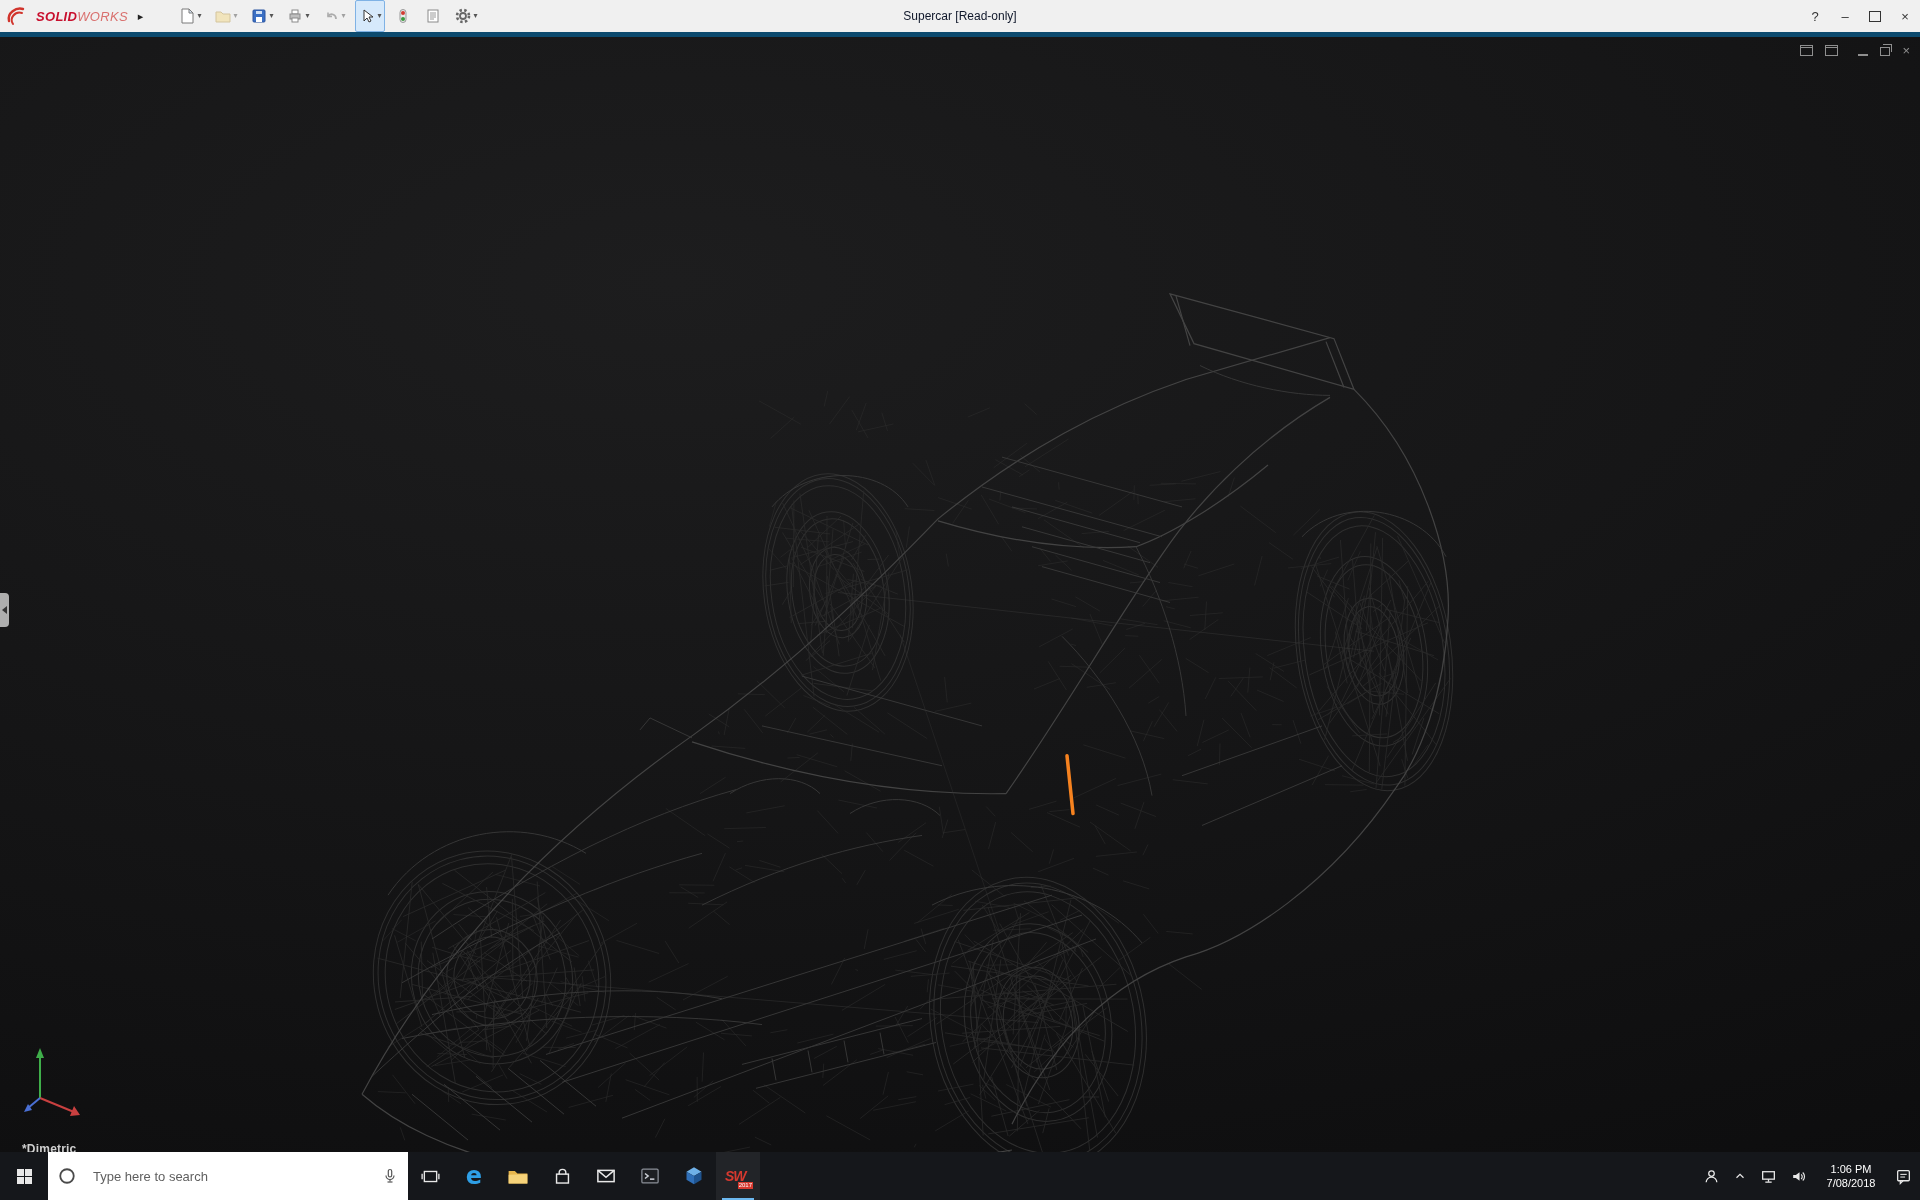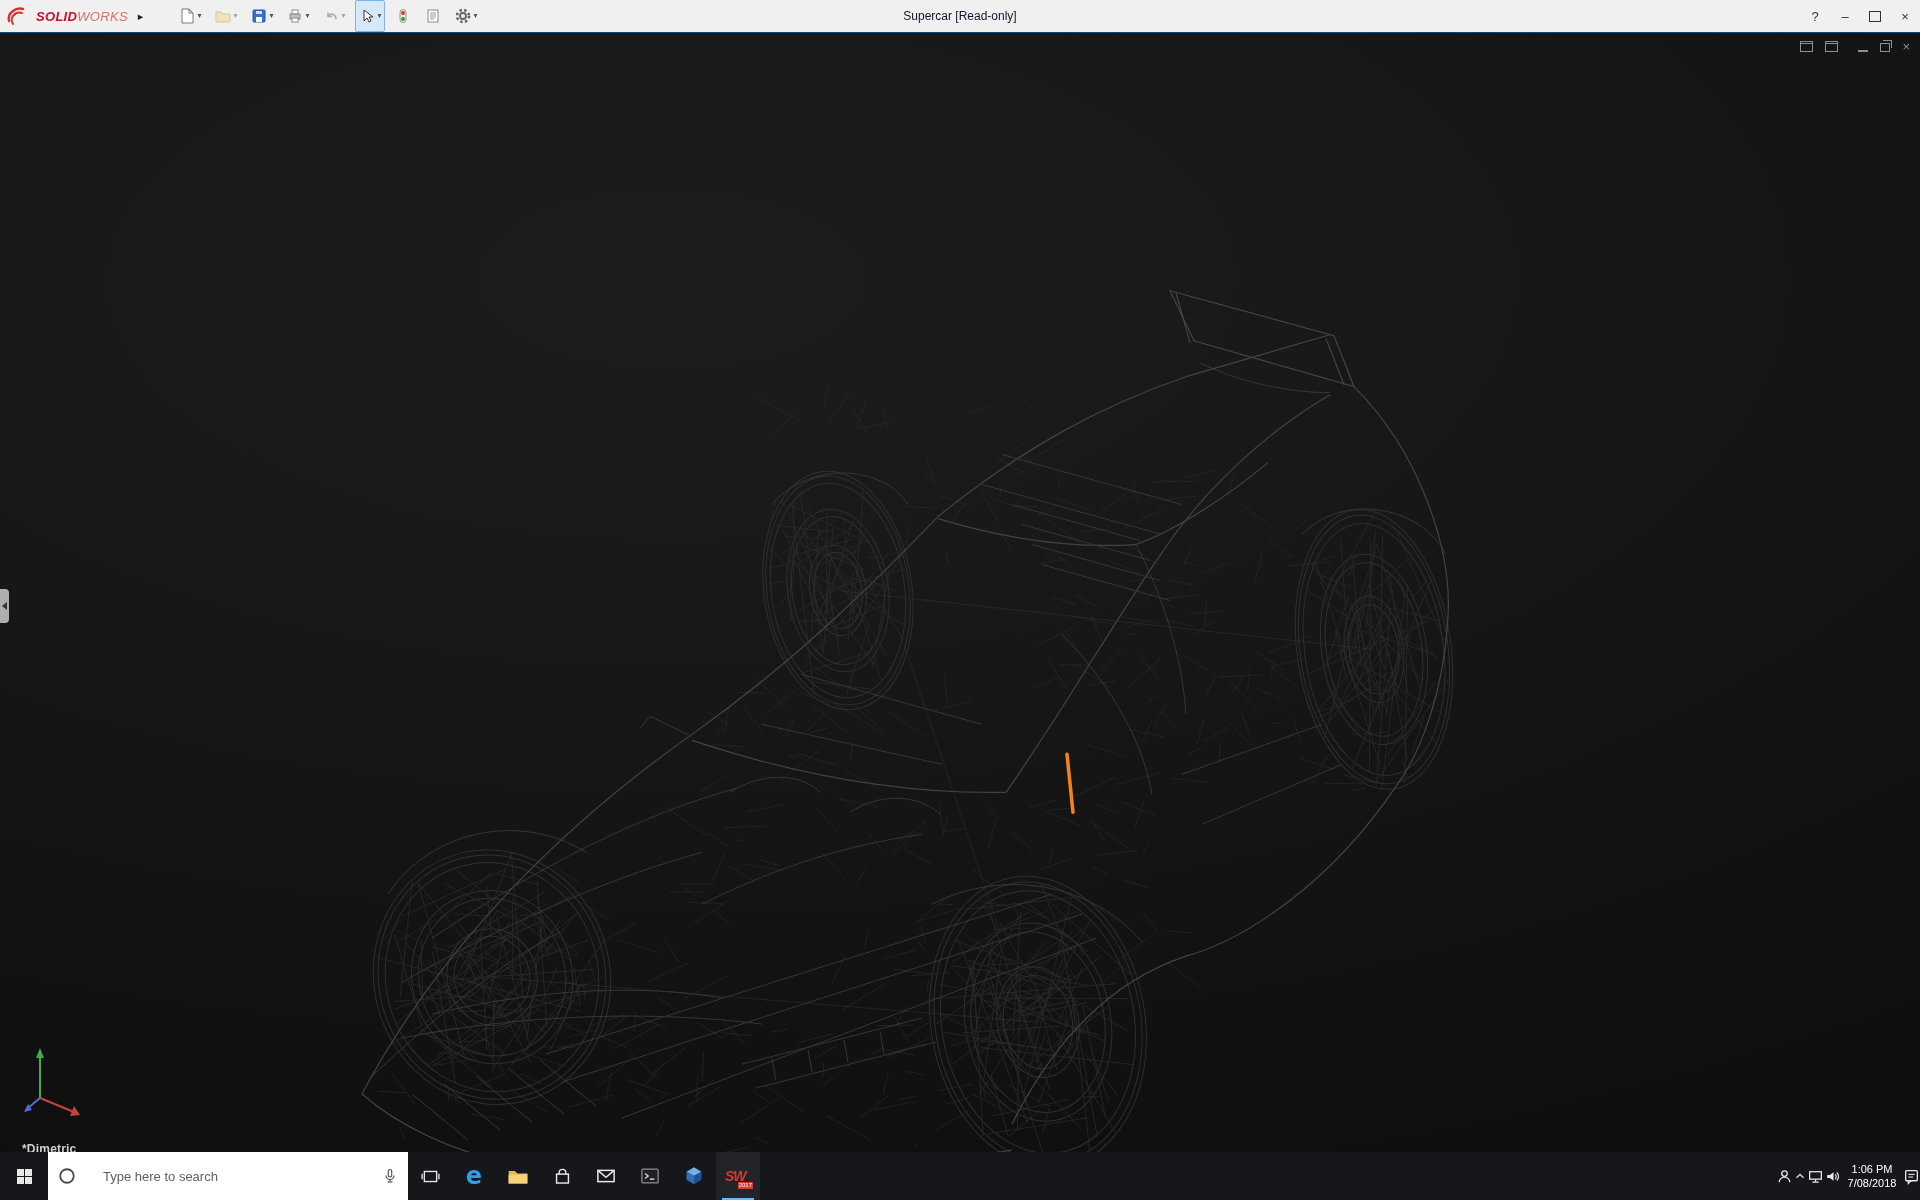--- a/index.html
+++ b/index.html
@@ -1,20 +1,20 @@
 <!DOCTYPE html>
 <html><head>
 <meta charset="utf-8">
 <style>
   html,body{margin:0;padding:0;width:1920px;height:1200px;overflow:hidden;background:#000;
     font-family:"Liberation Sans", sans-serif; -webkit-font-smoothing:antialiased;}
   #app{width:1920px;height:1200px;display:flex;flex-direction:column;}
 
   
-  .titlebar{height:32px;background:#f0f0f0;border-bottom:1px solid #0c4a6e;display:flex;align-items:center;position:relative;flex:0 0 auto;}
+  .titlebar{height:32px;background:#f0f0f0;border-bottom:5px solid #0c4a6e;display:flex;align-items:center;position:relative;flex:0 0 auto;}
   .logo{display:flex;align-items:center;gap:4px;padding:0 4px 0 6px;}
   .logo-text{font-size:13px;letter-spacing:.3px;font-style:italic;}
   .logo-solid{font-weight:bold;color:#c8102e;}
   .logo-works{font-weight:normal;color:#d9706e;}
   .flyout{font-size:11px;color:#222;padding:0 6px;cursor:pointer;}
   .toolbar{display:flex;align-items:center;gap:6px;margin-left:26px;height:100%;}
   .tbtn{display:flex;align-items:center;gap:2px;height:26px;padding:2px 3px;background:transparent;border:1px solid transparent;border-radius:2px;}
   .tbtn.active{background:#d6e9fb;border-color:#7fb2e5;}
   .tbtn .dd{font-size:8px;color:#555;line-height:1;}
   .tbtn.disabled{opacity:.5;}
@@ -36,31 +36,31 @@
   .dc-restore::before{content:"";position:absolute;left:2px;top:-4px;width:8px;height:7px;border:1px solid currentColor;border-left:none;border-bottom:none;}
   .dc-close{font-size:13px;line-height:1;}
   .panel-tab{position:absolute;left:0;top:556px;width:9px;height:34px;background:#c9c9c9;border-radius:0 4px 4px 0;opacity:.85;display:flex;align-items:center;justify-content:center;}
   .panel-tab i{width:0;height:0;border-top:4px solid transparent;border-bottom:4px solid transparent;border-right:5px solid #3a3a3a;display:block;}
   .triad{position:absolute;left:22px;bottom:26px;}
   .view-label{position:absolute;left:22px;bottom:-4px;color:#cfcfcf;font-size:12px;font-weight:bold;letter-spacing:.2px;}
 
   
   .taskbar{height:48px;background:#15171b;display:flex;align-items:stretch;flex:0 0 auto;color:#e8e8e8;}
   .tstart{width:48px;display:flex;align-items:center;justify-content:center;}
-  .tsearch{width:340px;background:#ffffff;display:flex;align-items:center;gap:25px;padding:0 10px;}
+  .tsearch{width:340px;background:#ffffff;display:flex;align-items:center;gap:15px;padding:0 10px;}
   .tsearch input{border:none;outline:none;background:transparent;font-size:13px;color:#333;width:230px;font-family:"Liberation Sans",sans-serif;}
   .tsearch input::placeholder{color:#5f5f5f;opacity:1;}
   .ticon{width:44px;display:flex;align-items:center;justify-content:center;position:relative;}
   .ticon.active{background:rgba(255,255,255,.06);}
   .ticon.active::after{content:"";position:absolute;left:6px;right:6px;bottom:0;height:2px;background:#6cb8f0;}
   .edge-e{font-size:24px;font-weight:bold;color:#2e9fe6;font-family:"DejaVu Sans",sans-serif;line-height:1;}
   .sw-tile{position:relative;width:26px;height:26px;display:flex;align-items:center;justify-content:flex-start;}
   .sw-letters{color:#d6392f;font-weight:bold;font-size:14px;font-style:italic;letter-spacing:-1px;}
   .sw-year{position:absolute;right:-2px;bottom:0;background:#d6392f;color:#fff;font-size:6px;line-height:7px;padding:0 1px;font-style:normal;}
-  .tray{margin-left:auto;display:flex;align-items:center;}
+  .tray{margin-left:auto;display:flex;align-items:center;gap:13px;padding-right:8px;}
   .tray .titem{display:flex;align-items:center;justify-content:center;}
   .clock{display:flex;flex-direction:column;align-items:center;justify-content:center;font-size:11px;line-height:14px;color:#fff;min-width:62px;text-align:center;}
 </style>
 </head>
 <body>
 
 <div id="app">
 
   <header class="titlebar">
     <div class="logo">

